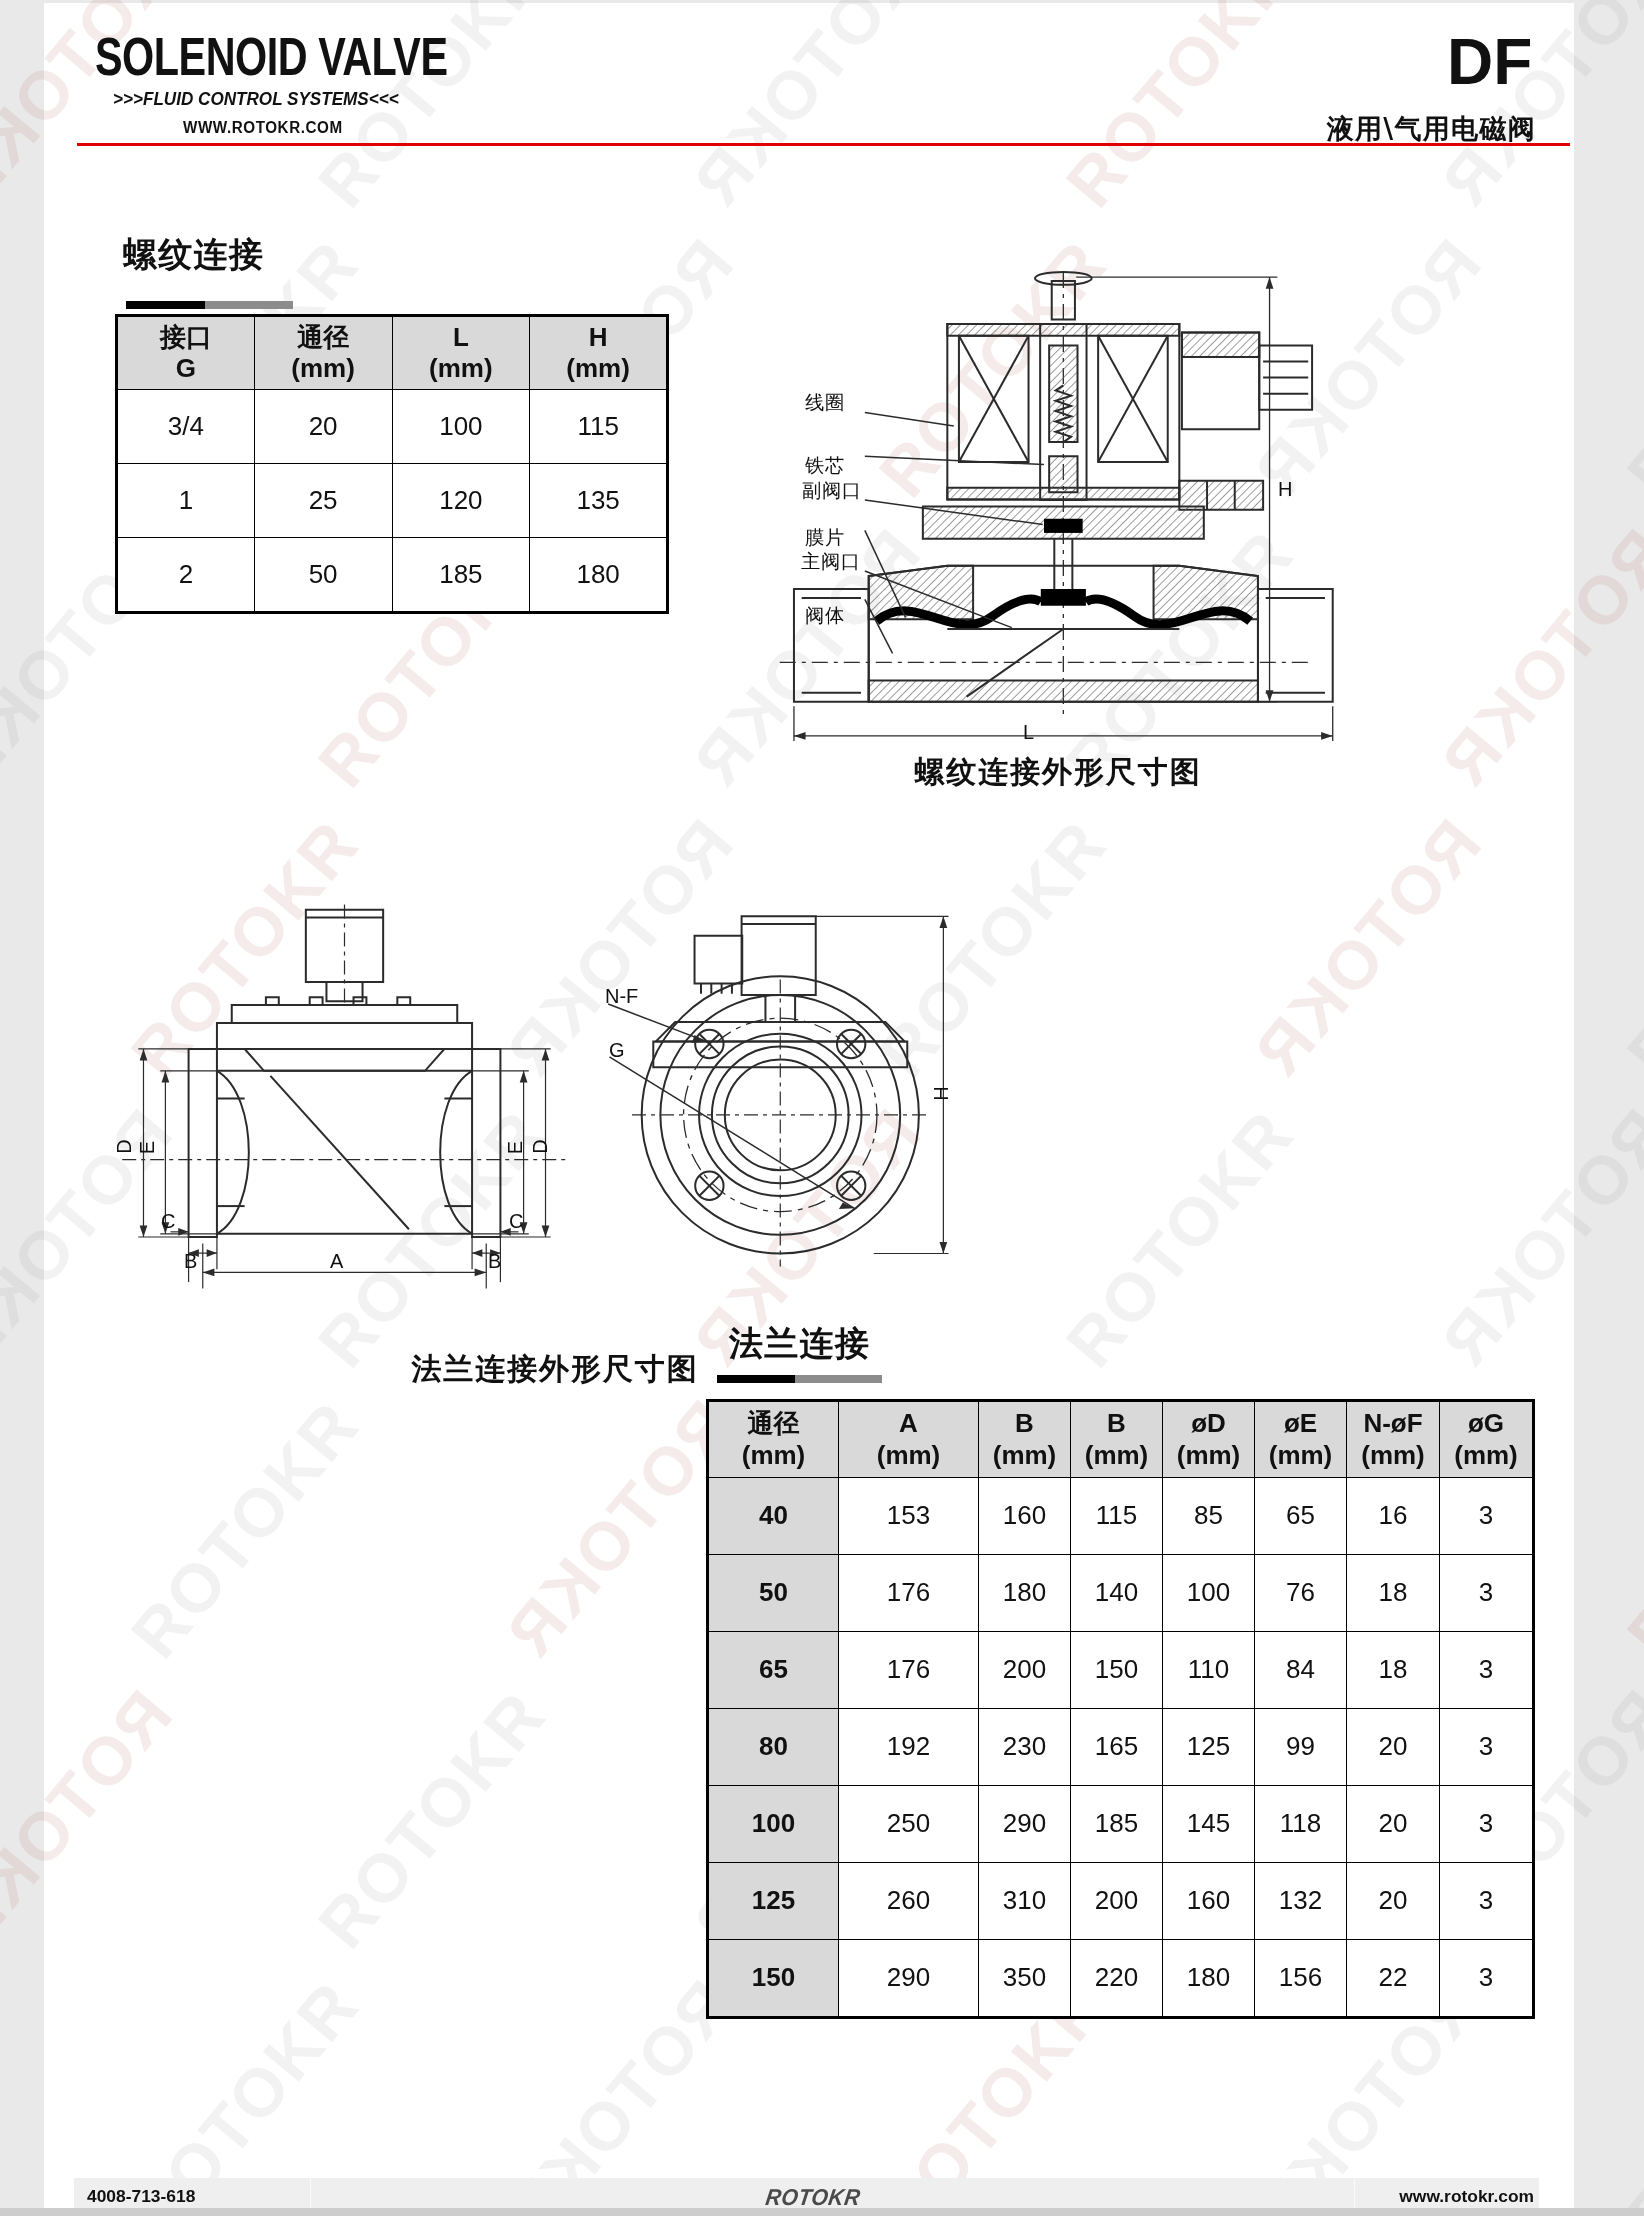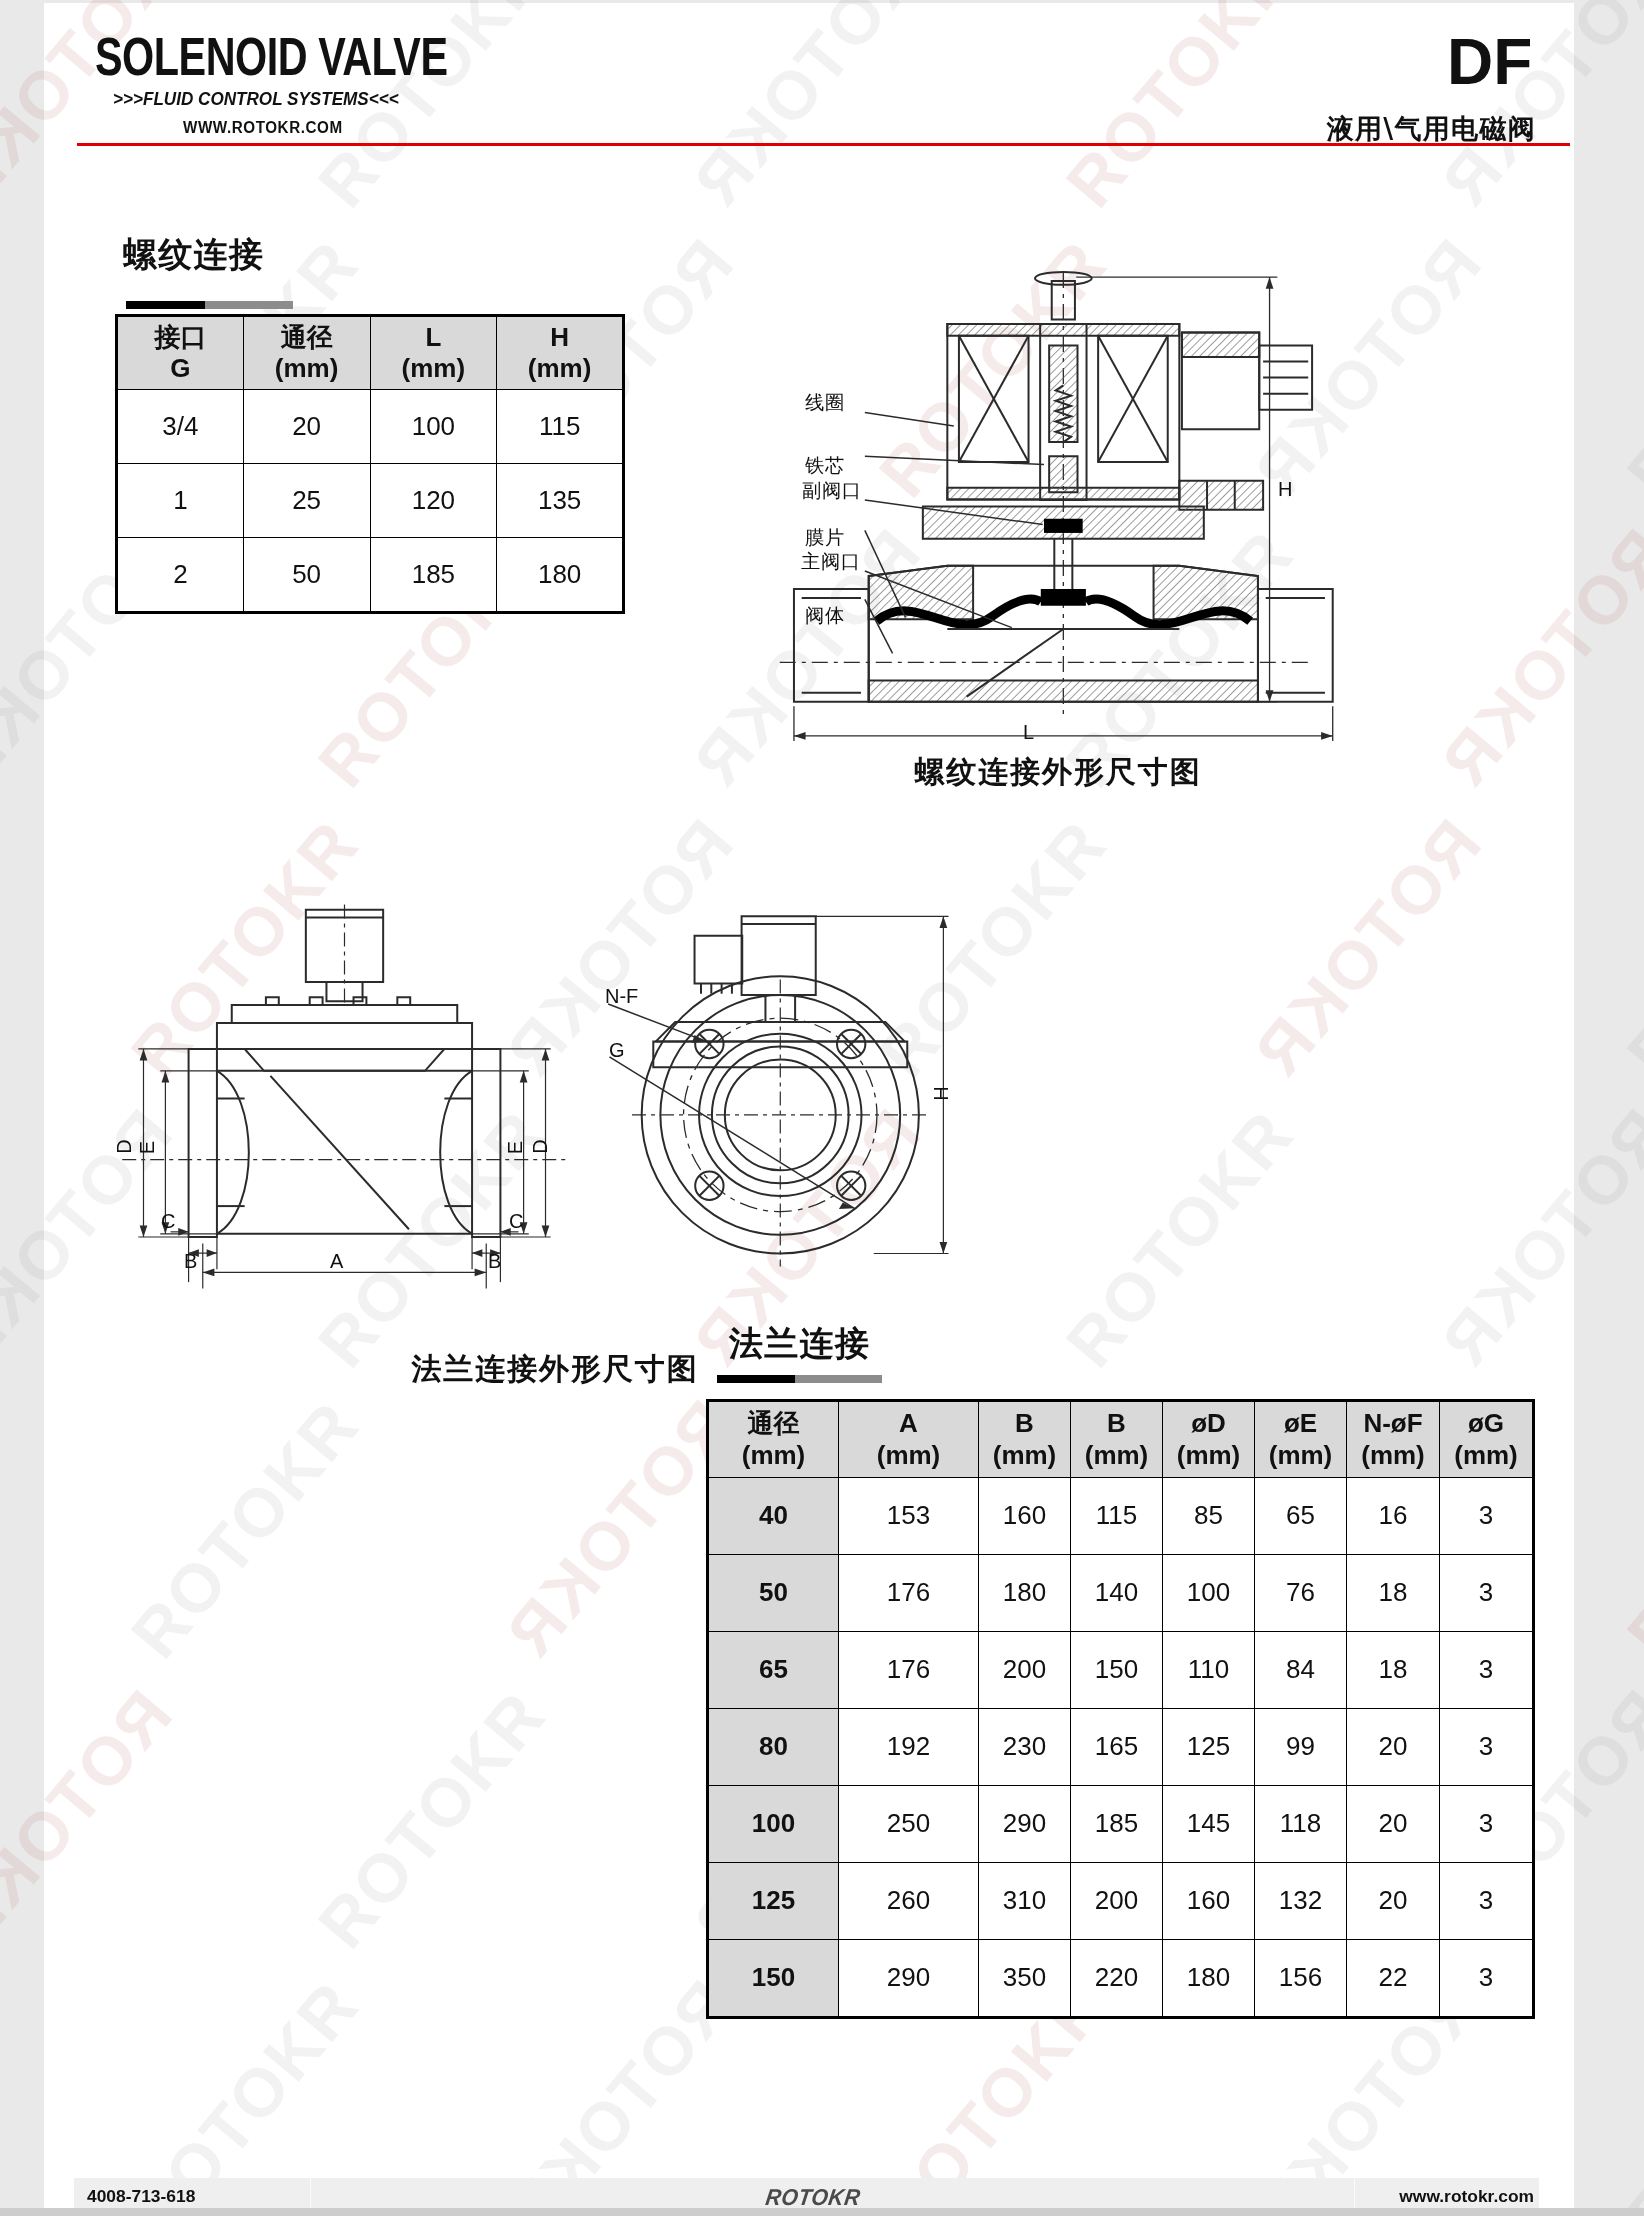--- a/index.html
+++ b/index.html
@@ -28,21 +28,21 @@
   .bar .b1{display:inline-block;height:8.4px;vertical-align:top;background:#000;}
   .bar .b2{display:inline-block;height:8.4px;vertical-align:top;background:#8c8c8c;}
 
   
   table.data{border-collapse:collapse;table-layout:fixed;background:#fff;
     border:3.2px solid #000;}
   table.data th,table.data td{border:1.9px solid #000;text-align:center;vertical-align:middle;
     padding:0;line-height:1.2;}
   table.data th{background:#d9d9d9;font-size:26px;font-weight:700;white-space:pre-line;}
   table.data td{font-size:26px;font-weight:400;}
-  #table1{left:115px;top:314px;width:510px;}
+  #table1{left:115px;top:314px;width:554px;}
   #table1 th{height:72px;}
   #table1 td{height:73px;}
   #table2{left:706px;top:1399px;width:826px;}
   #table2 th{height:75px;}
   #table2 td{height:76px;}
   #table2 td.first{background:#d9d9d9;font-weight:600;}
 
   .caption{font-size:30px;font-weight:700;letter-spacing:1.9px;text-align:center;white-space:nowrap;}
 
   

